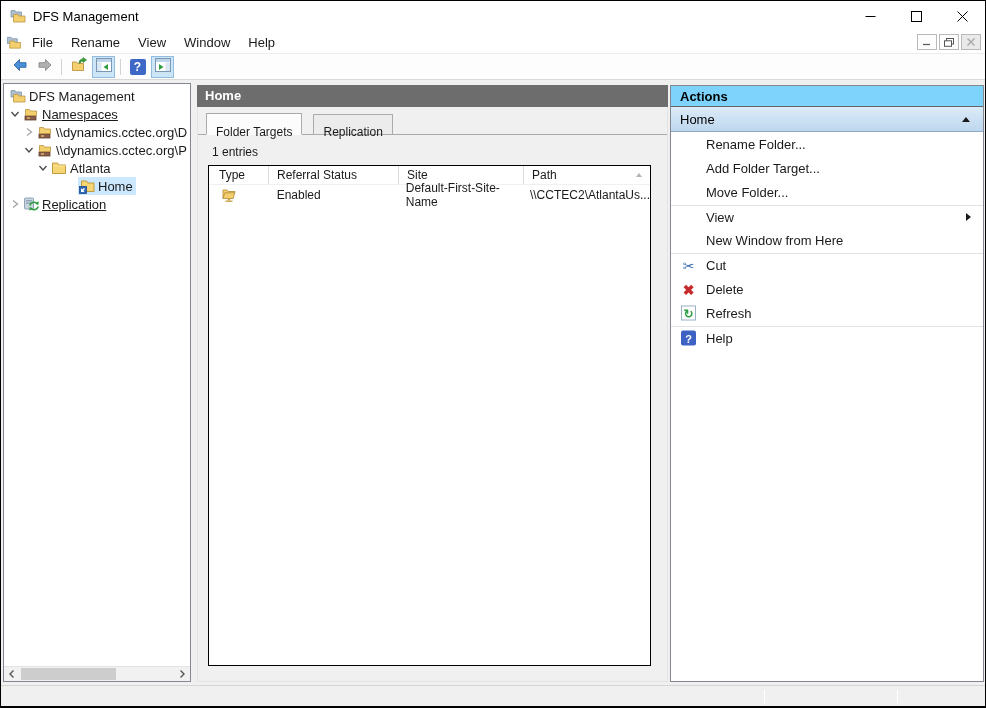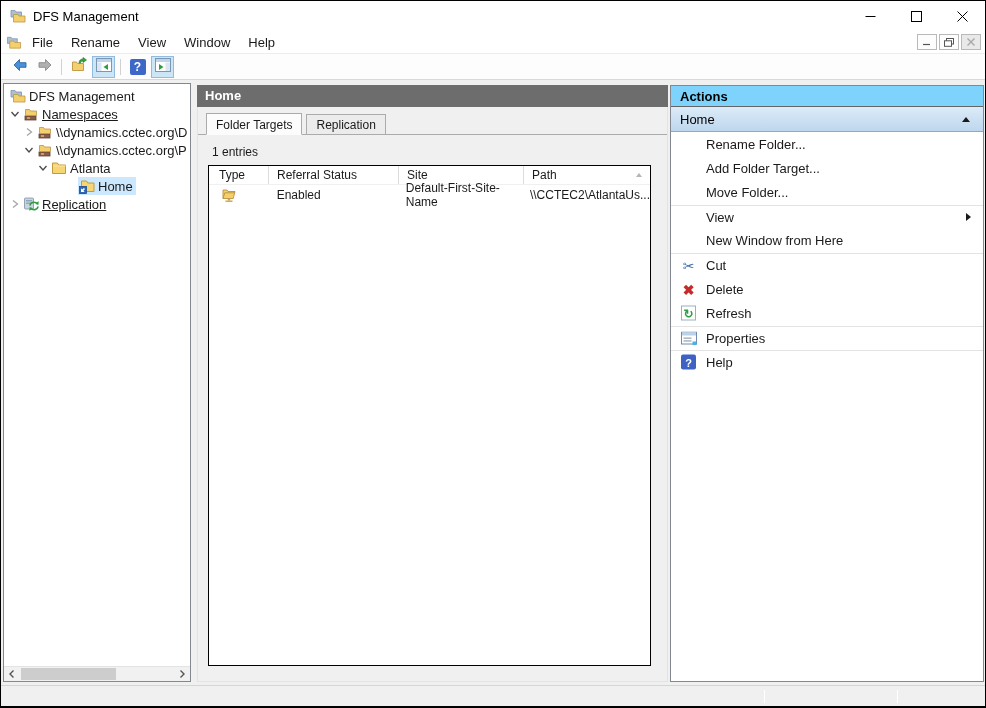--- a/index.html
+++ b/index.html
@@ -33,36 +33,36 @@
   .tsep { width:1px; height:16px; background:#d2d2d2; margin:0 4px; }
 
   
   .main { position:absolute; top:79px; left:0; right:0; bottom:21px; background:#f0f0f0; }
 
   
   .tree-pane { position:absolute; left:2px; top:3px; width:188px; bottom:3px; background:#fff; border:1px solid #828790; overflow:hidden; }
   .tree-rows { padding-top:3px; }
   .trow { height:18px; display:flex; align-items:center; font-size:13px; color:#1a1a1a; white-space:nowrap; overflow:hidden; }
   .chev { width:14px; height:18px; display:flex; align-items:center; justify-content:center; flex:0 0 14px; }
-  .lvl0 { padding-left:5px; } .lvl1 { padding-left:4px;text-decoration:underline; } .lvl2 { padding-left:18px; }
+  .lvl0 { padding-left:5px; } .lvl1 { padding-left:4px;text-decoration:underline; } .lvl2 { padding-left:18px;justify-content:center; }
   .lvl3 { padding-left:32px; } .lvl4 { padding-left:60px; }
   .hl { display:inline-flex; align-items:center; gap:3px; padding:1px 3px 1px 1px; }
   .trow.selected .hl { background:#cce8ff; }
   .ticon { width:16px; height:16px; flex:0 0 16px; display:inline-flex; }
   .hscroll { position:absolute; left:0; right:0; bottom:0; height:15px; background:#f1f1f1; border-top:1px solid #e3e3e3; }
   .hs-arrow { position:absolute; top:0; width:16px; height:14px; display:flex; align-items:center; justify-content:center; }
   .hs-left { left:0; } .hs-right { right:0; }
   .hs-thumb { position:absolute; left:17px; top:1px; width:95px; height:12px; background:#cdcdcd; }
 
   
   .center-pane { position:absolute; left:196px; width:471px; top:5px; bottom:3px; }
   .center-header { height:22px; background:#6d6d6d; color:#fff; font-weight:bold; font-size:13px; line-height:22px; padding-left:8px; }
   .center-body { position:absolute; top:22px; left:0; right:0; bottom:0; background:#f0f0f0; border:1px solid #e3e3e3; border-top:none; }
   .tabstrip { display:flex; align-items:flex-end; padding-left:8px; border-bottom:1px solid #ababab; height:28px; }
-  .tab { font-size:12px; height:20px; line-height:20px; padding:0 9px; background:#ececec; border:1px solid #ababab; border-bottom:none; margin-right:4px; color:#1a1a1a; }
+  .tab { font-size:12px; height:20px; line-height:20px; padding:7px 9px; background:#ececec; border:1px solid #ababab; border-bottom:none; margin-right:11px; color:#1a1a1a; }
   .tab.active { background:#fcfcfc; height:22px; line-height:22px; margin-bottom:-1px; border-bottom:1px solid #fcfcfc; }
   .entries { font-size:12px; color:#1a1a1a; margin:10px 0 0 14px; }
   .table { position:absolute; left:10px; right:16px; top:58px; bottom:15px; background:#fff; border:1px solid #000; font-size:12px; overflow:hidden; }
   .thead { display:flex; height:19px; align-items:flex-start; border-bottom:1px solid #f0f0f0; }
   .th { height:100%; display:flex; align-items:center; border-right:1px solid #dcdcdc; padding-left:8px; color:#1a1a1a; }
   .th.c1 { width:60px; padding-left:10px; } .th.c2 { width:130px; } .th.c3 { width:125px; } .th.c4 { flex:1; border-right:none; }
   .sort-caret { width:0; height:0; border-left:3px solid transparent; border-right:3px solid transparent; border-bottom:4px solid #b5b5b5; margin-left:auto; margin-right:8px; }
   .tdrow { display:flex; height:20px; align-items:center; }
   .td { display:flex; align-items:center; padding-left:8px; color:#1a1a1a; }
   .td.c1 { width:60px; padding-left:12px; } .td.c2 { width:130px; } .td.c3 { width:125px; } .td.c4 { flex:1; }
@@ -395,32 +395,20 @@
         <span>Delete</span>
       </div>
       <div class="action-item">
         <span class="aicon">
             <span class="g-refresh">↻</span>
           </span>
         <span>Refresh</span>
       </div>
       <div class="action-item sep">
         <span class="aicon">
-          <svg width="16" height="14" viewBox="0 0 16 14">
-            <rect x="0.5" y="0.5" width="15" height="12" fill="#fff" stroke="#6f8bab"></rect>
-            <rect x="1" y="1" width="14" height="3" fill="#b9d2ea"></rect>
-            <rect x="2.5" y="6" width="8" height="1.3" fill="#9aa9b8"></rect>
-            <rect x="2.5" y="8.8" width="8" height="1.3" fill="#9aa9b8"></rect>
-            <rect x="11.5" y="10" width="4" height="3.5" fill="#49b0e8"></rect>
-          </svg>
-        </span>
-        <span>Properties</span>
-      </div>
-      <div class="action-item sep">
-        <span class="aicon">
             <span class="g-help">?</span>
           </span>
         <span>Help</span>
       </div>
     </div>
 
   </div>
 
   <div class="statusbar">
     <span class="sb-div sb-d1"></span>

